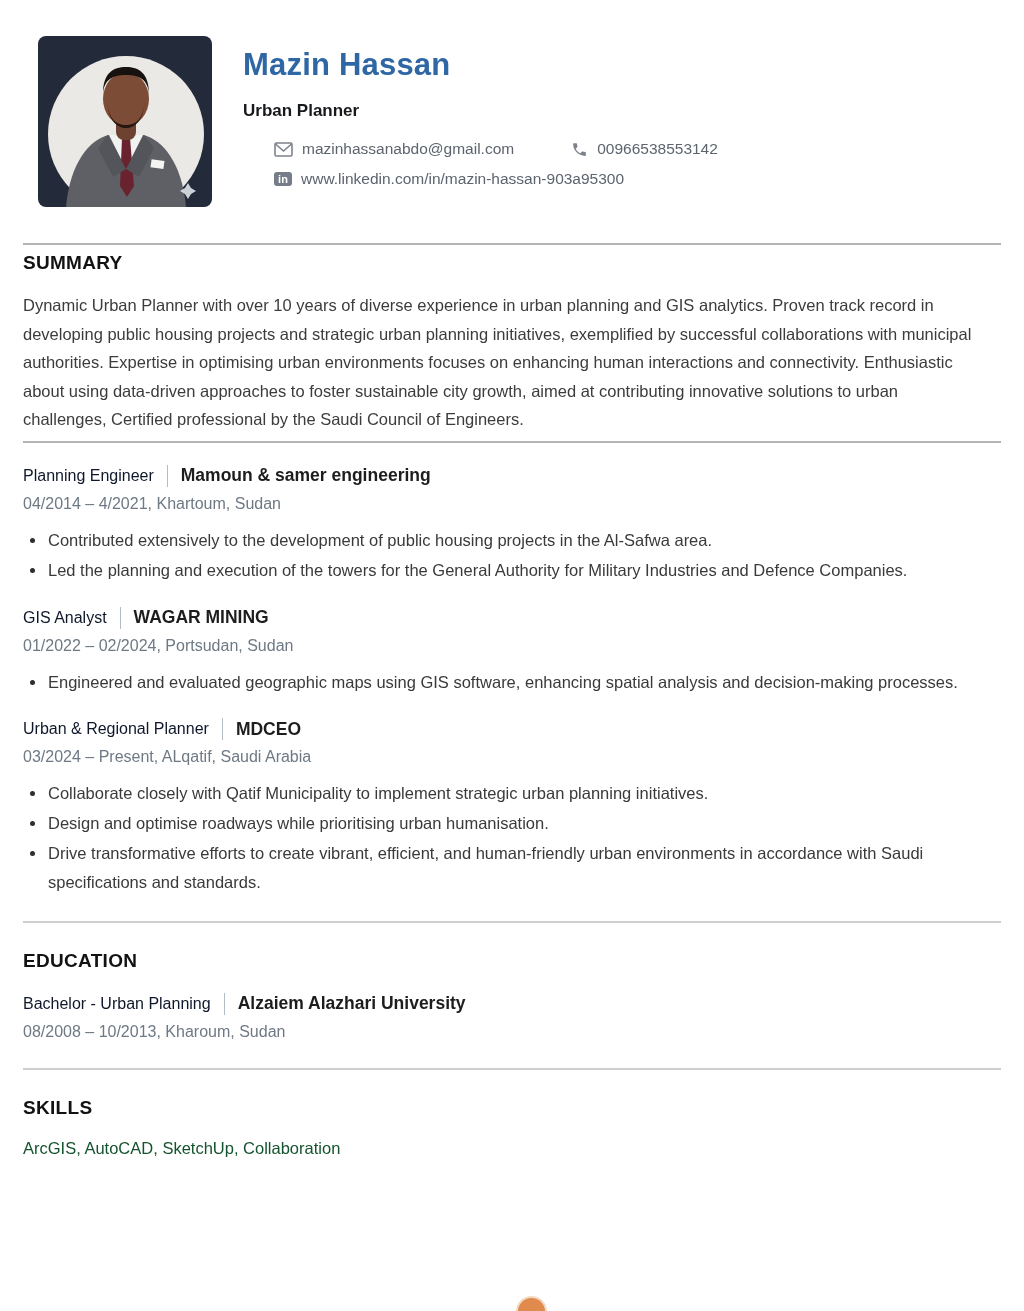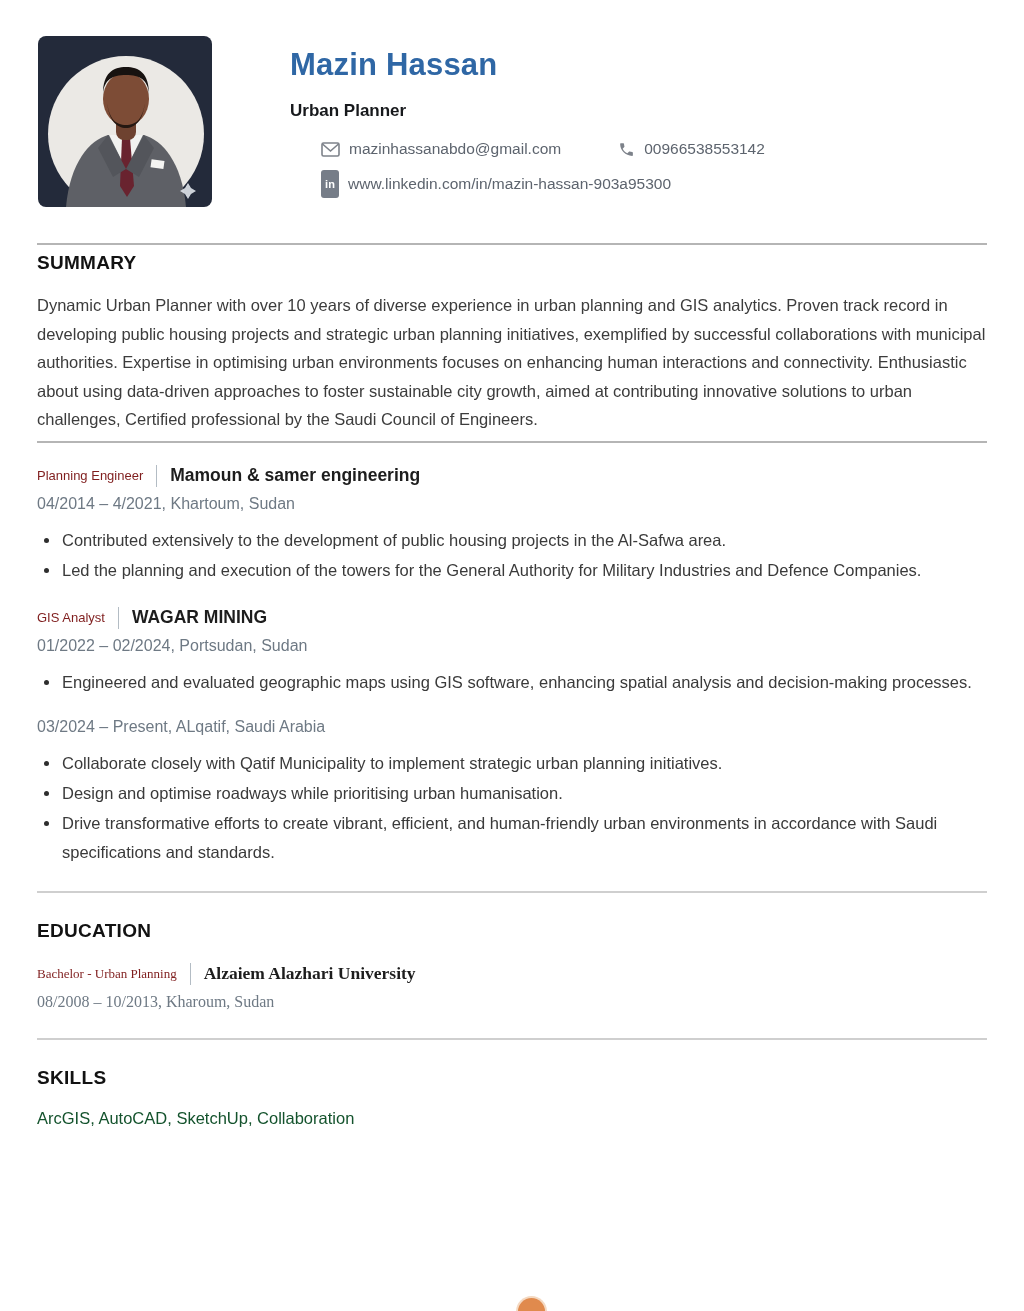--- a/index.html
+++ b/index.html
@@ -7,45 +7,45 @@
   .page {
     position: relative;
     width: 1024px;
     height: 1311px;
     margin: 0 auto;
     background: #ffffff;
     overflow: hidden;
     font-family: "Liberation Sans", "DejaVu Sans", sans-serif;
     color: #3a3a3a;
   }
-  .content { padding: 0 37px; margin-top: 36px; }
+  .content { padding: 0 23px; margin-top: 36px; }
 
   
-  .header { display: flex; padding: 36px 37px 0 38px; gap: 47px; }
+  .header { display: flex; padding: 36px 37px 0 38px; }
   .photo {
     width: 174px; height: 171px; flex: none;
     border-radius: 8px; overflow: hidden;
   }
   .photo svg { display: block; }
   .header-info { padding-left: 31px; padding-top: 10px; }
   .name {
     font-size: 31px; font-weight: bold; color: #2f67a5;
     line-height: 38px; letter-spacing: 0.2px;
   }
   .role-title { margin-top: 17px; font-size: 17px; font-weight: bold; color: #17191c; }
   .contact-line {
     display: flex; align-items: center;
     margin-top: 19px; color: #5d646e; font-size: 15.5px;
   }
   .contact-line.second { margin-top: 12px; }
   .contact-item { display: flex; align-items: center; padding-left: 31px; }
   .contact-item + .contact-item { margin-left: 26px; }
   .contact-icon { display: inline-flex; margin-right: 9px; align-items: center; }
   .linkedin-badge {
-    width: 18px; height: 28px; margin-right: 9px;
+    width: 18px; height: 14px; margin-right: 9px;
     background: #767d88; border-radius: 3px;
     color: #ffffff; font-size: 11px; font-weight: bold;
     display: inline-flex; align-items: center; justify-content: center;
     line-height: 1;
   }
 
   
   .divider { height: 2px; background: #b5b5b5; border: none; }
   .divider.light { background: #cfcfcf; }
   .divider.d1 { margin-top: 23px; }
@@ -56,42 +56,42 @@
   .summary-heading { margin-top: 7px; }
   .summary-body {
     margin-top: 17px; margin-bottom: 7px;
     font-size: 16.5px; line-height: 28.6px; color: #3c3c3c;
     max-width: 950px;
   }
   .work-heading { margin-top: 26px; }
 
   .job { margin-top: 22px; }
   .job-title-row, .edu-title-row { display: flex; align-items: center; }
-  .job-role, .edu-degree { font-size: 13px; color: #7f1d1d; }
+  .job-role, .edu-degree { font-size: 16px; color: #0f172a; }
   .title-sep {
     width: 1px; height: 22px; background: #b3bcc4;
     margin: 0 13px; flex: none;
   }
   .job-company, .edu-school { font-size: 17.5px; font-weight: bold; color: #1d1d1d; }
   .job-meta, .edu-meta { margin-top: 8px; font-size: 16px; color: #6e7984; }
   .bullets { list-style: none; margin-top: 13px; }
   .bullets li {
     position: relative; padding-left: 25px;
     font-size: 16.5px; line-height: 28.8px; color: #3a3a3a;
     margin-bottom: 1px;
   }
   .bullets li::before {
     content: ""; position: absolute; left: 7px; top: 12px;
     width: 5px; height: 5px; border-radius: 50%; background: #2e2e2e;
   }
 
   .divider.d2 { margin-top: 0; }
   .divider.d3 { margin-top: 24px; }
   .edu-heading { margin-top: 27px; }
-  .edu-entry { margin-top: 21px; font-family: Liberation Serif, serif; }
+  .edu-entry { margin-top: 21px; }
   .divider.d4 { margin-top: 27px; }
   .skills-heading { margin-top: 27px; }
   .skills-text { margin-top: 20px; font-size: 16.5px; color: #14532d; }
 
   .bottom-dot {
     position: absolute; left: 518px; top: 1298px;
     width: 27px; height: 27px; border-radius: 50%;
     background: #e08a4d;
     box-shadow: 0 0 0 2px #f4d9c2;
   }
@@ -190,20 +190,25 @@
         <span class="title-sep"></span>
         <span class="job-company">WAGAR MINING</span>
       </div>
       <div class="job-meta">01/2022 – 02/2024, Portsudan, Sudan</div>
       <ul class="bullets">
         <li>Engineered and evaluated geographic maps using GIS software, enhancing spatial analysis and decision-making processes.</li>
       </ul>
     </div>
 
     <div class="job">
+      <div class="job-title-row">
+        <span class="job-role">Urban &amp; Regional Planner</span>
+        <span class="title-sep"></span>
+        <span class="job-company">MDCEO</span>
+      </div>
       <div class="job-meta">03/2024 – Present, ALqatif, Saudi Arabia</div>
       <ul class="bullets">
         <li>Collaborate closely with Qatif Municipality to implement strategic urban planning initiatives.</li>
         <li>Design and optimise roadways while prioritising urban humanisation.</li>
         <li>Drive transformative efforts to create vibrant, efficient, and human-friendly urban environments in accordance with Saudi specifications and standards.</li>
       </ul>
     </div>
 
     <hr class="divider light d3">
     <div class="section-heading edu-heading">EDUCATION</div>

